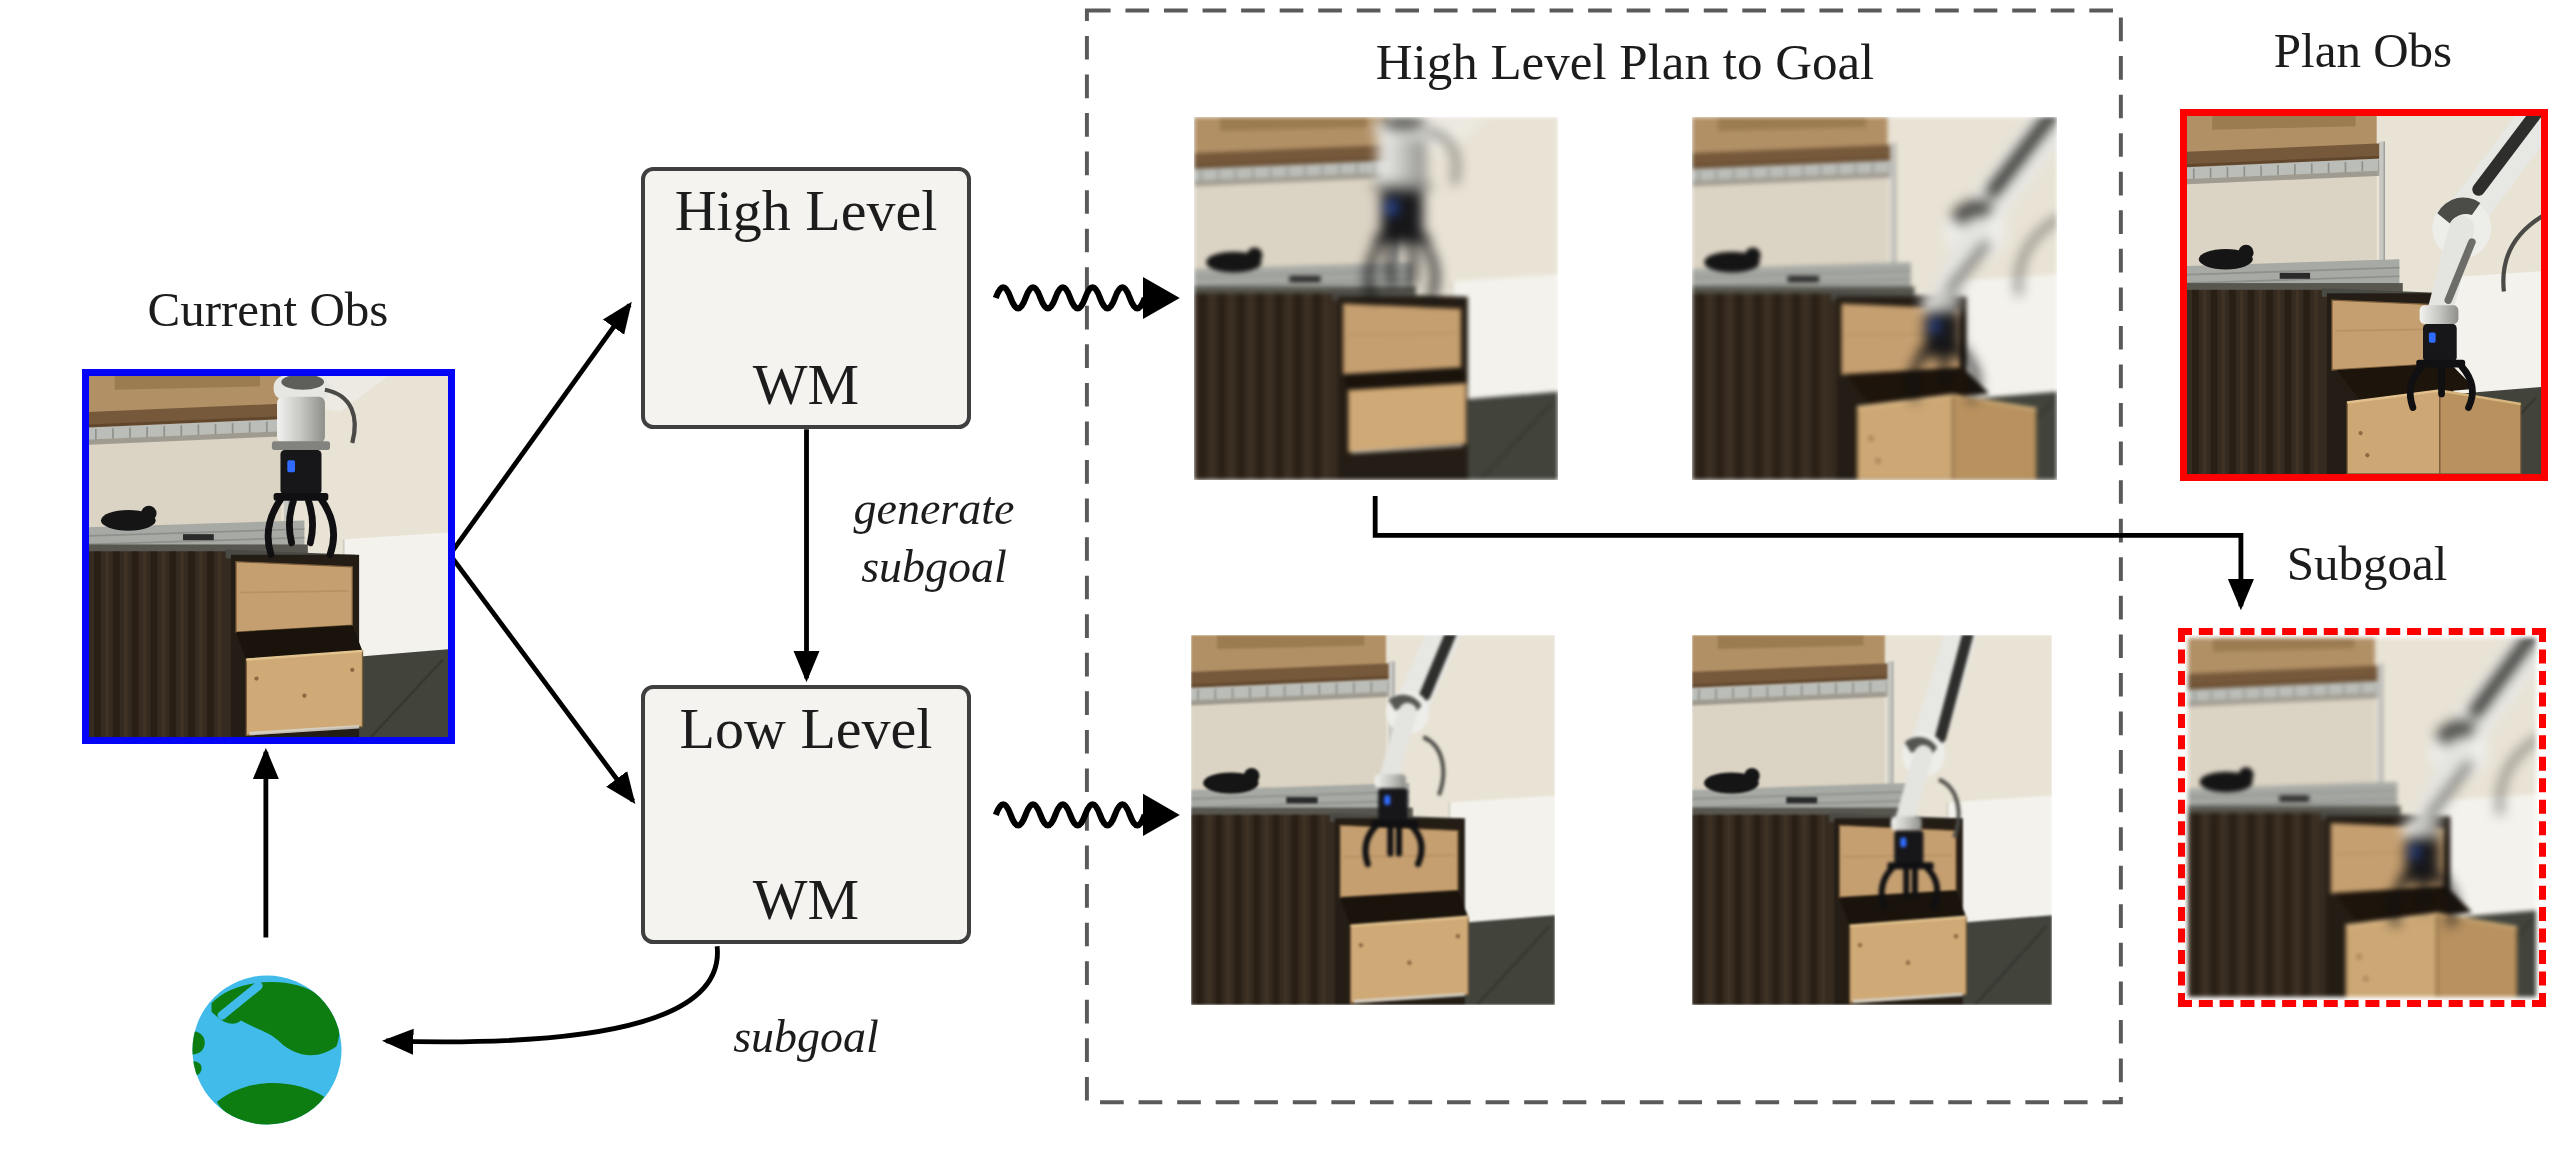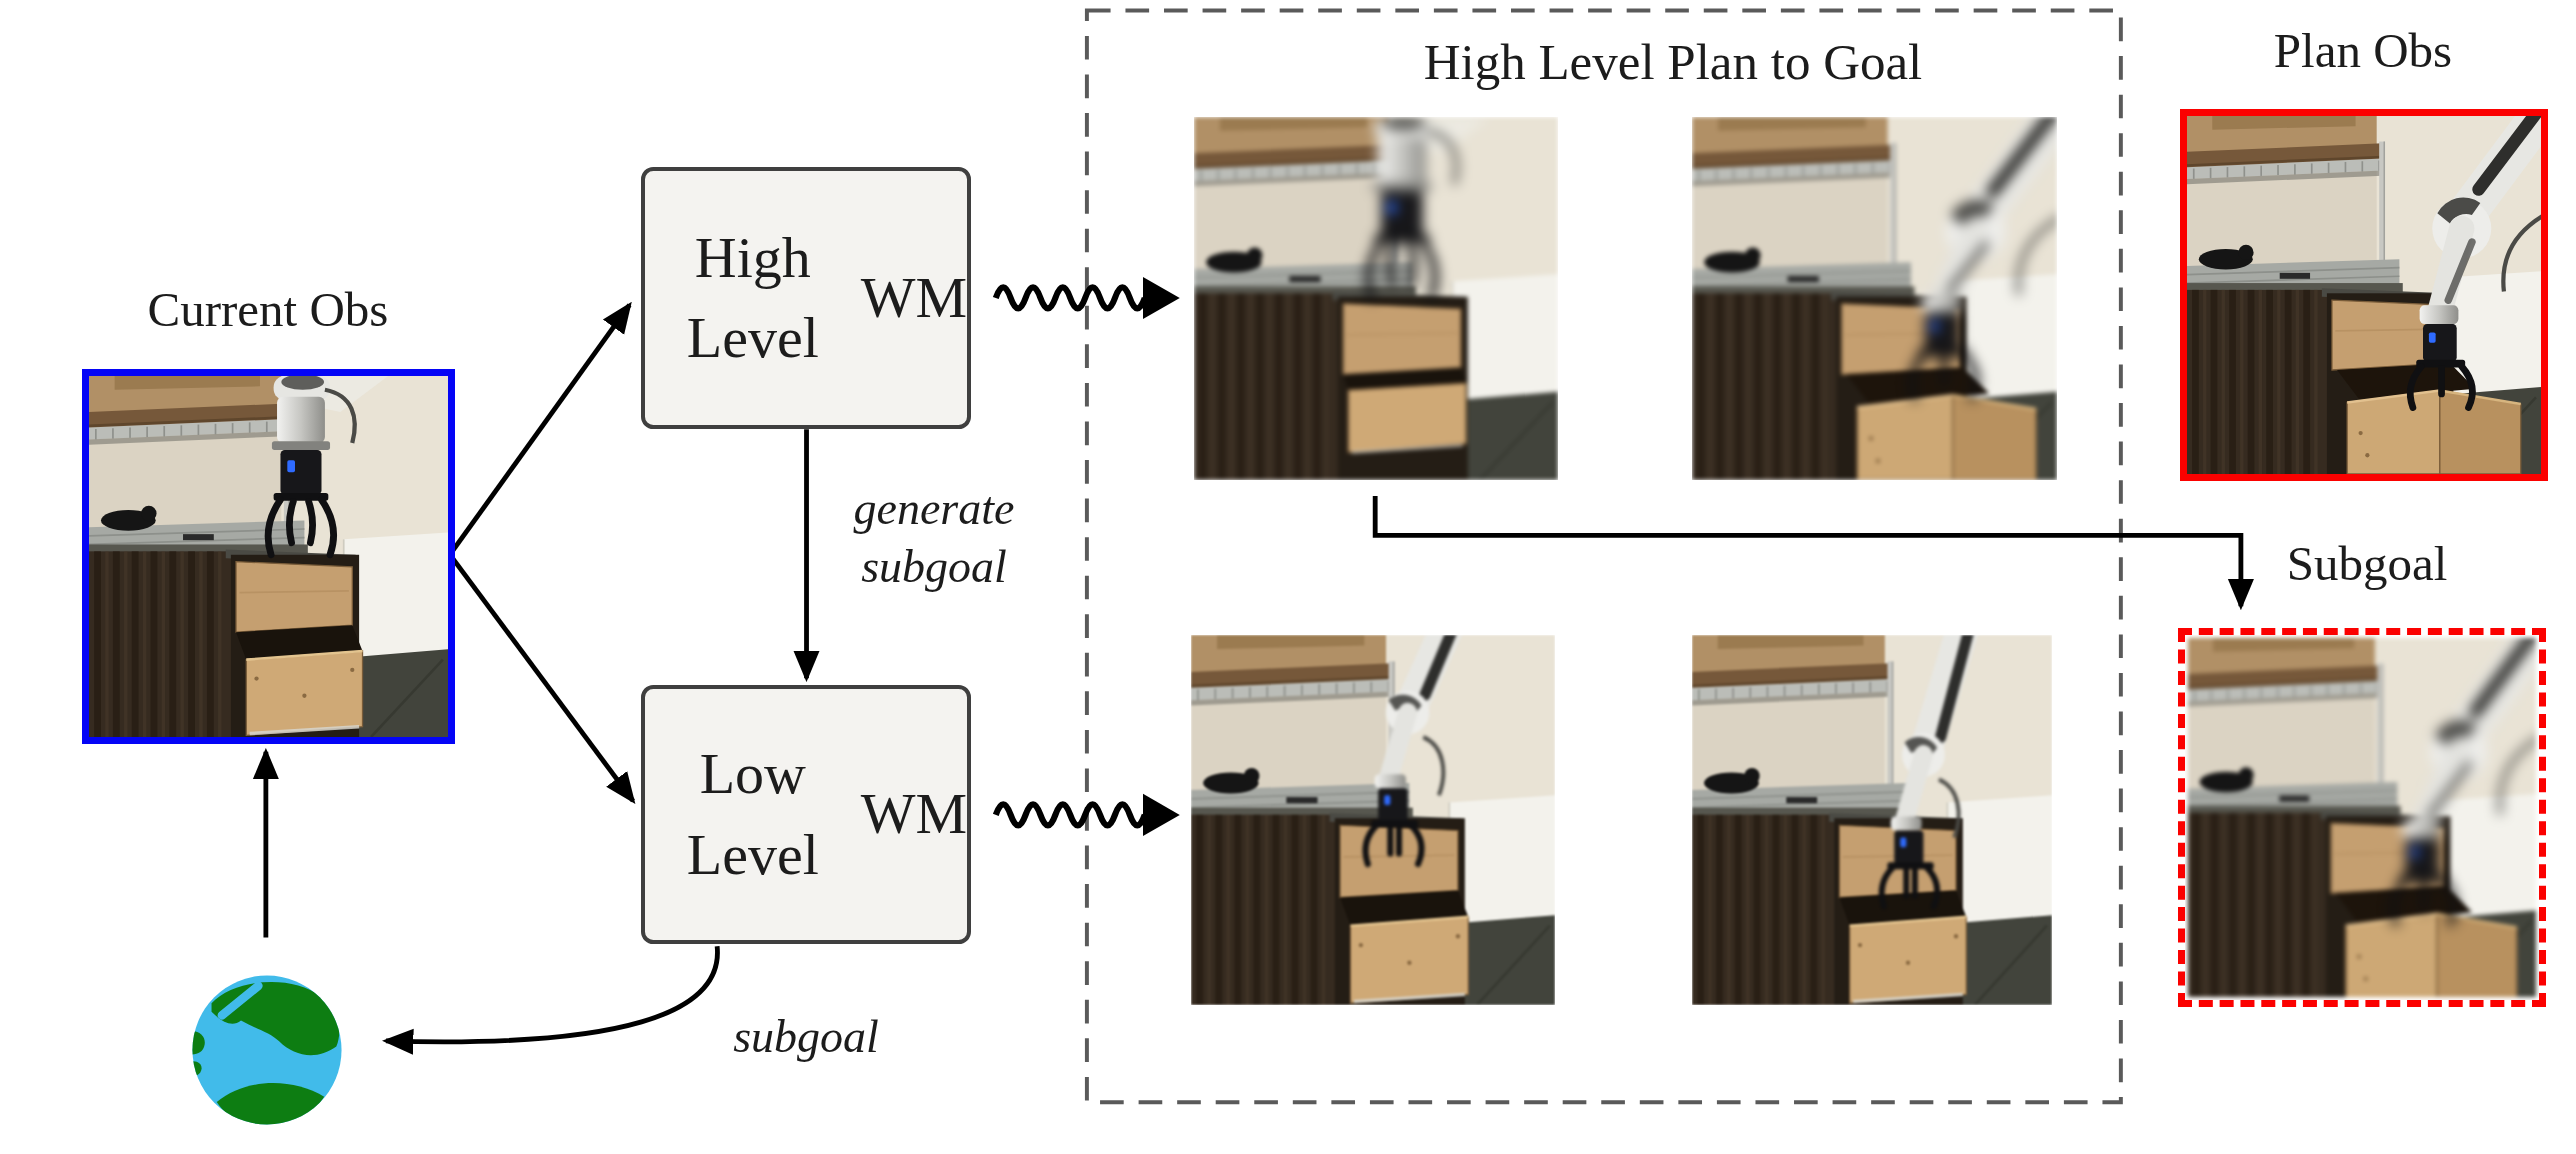--- a/index.html
+++ b/index.html
@@ -17,21 +17,21 @@
   .lbl-big{font-size:49px;}
   .lbl-title{font-size:51px;}
   .lbl-small{font-size:46px;line-height:1.25;font-style:italic;}
 
   .wm-box{
     position:absolute;
     box-sizing:border-box;
     background:var(--wm-box-fill,#f4f3f0);
     border:4.4px solid var(--wm-box-border,#3f3f3f);
     border-radius:12.3px;
-    display:flex;flex-direction:row;align-items:center;justify-content:space-between;
+    display:flex;flex-direction:column;align-items:center;justify-content:space-between;
     font-size:58px;line-height:1.38;text-align:center;
   }
 
   .frame{position:absolute;box-sizing:border-box;overflow:hidden;background:#fff;}
   .frame-blue{border:7px solid var(--current-obs-border,#0404f6);}
   .frame-red{border:7px solid var(--goal-obs-border,#fb0100);}
   .frame-red-dashed{border:7px dashed var(--subgoal-border,#fb0100);padding:2.6px;}
   .scene{width:100%;height:100%;}
   .scene svg{display:block;width:100%;height:100%;}
 
@@ -63,21 +63,21 @@
 
     <g stroke="#000" stroke-width="7" fill="none">
       <path d="M1136,340 q8.5,-24 17,0 t17,0 t17,0 t17,0 t17,0 t17,0 t17,0 t17,0 t17,0 t17,0"></path>
       <path d="M1136,930 q8.5,-24 17,0 t17,0 t17,0 t17,0 t17,0 t17,0 t17,0 t17,0 t17,0 t17,0"></path>
     </g>
     <polygon points="1304,316 1346,340 1304,364" fill="#000"></polygon>
     <polygon points="1304,906 1346,930 1304,954" fill="#000"></polygon>
   </svg>
 
   <div class="lbl lbl-big" style="left:268px;top:282px;">Current Obs</div>
-  <div class="lbl lbl-title" style="left:1625px;top:33px;margin-left:48px;">High Level Plan to Goal</div>
+  <div class="lbl lbl-title" style="left:1625px;top:33px;">High Level Plan to Goal</div>
   <div class="lbl lbl-big" style="left:2363px;top:23px;">Plan Obs</div>
   <div class="lbl lbl-big" style="left:2367px;top:536px;">Subgoal</div>
 
   <div class="lbl lbl-small" style="left:934px;top:480px;">
     <div>generate</div>
     <div>subgoal</div>
   </div>
   <div class="lbl lbl-small" style="left:806px;top:1008px;">subgoal</div>
 
   <div class="wm-box" style="left:641px;top:167px;width:330px;height:262px;">

